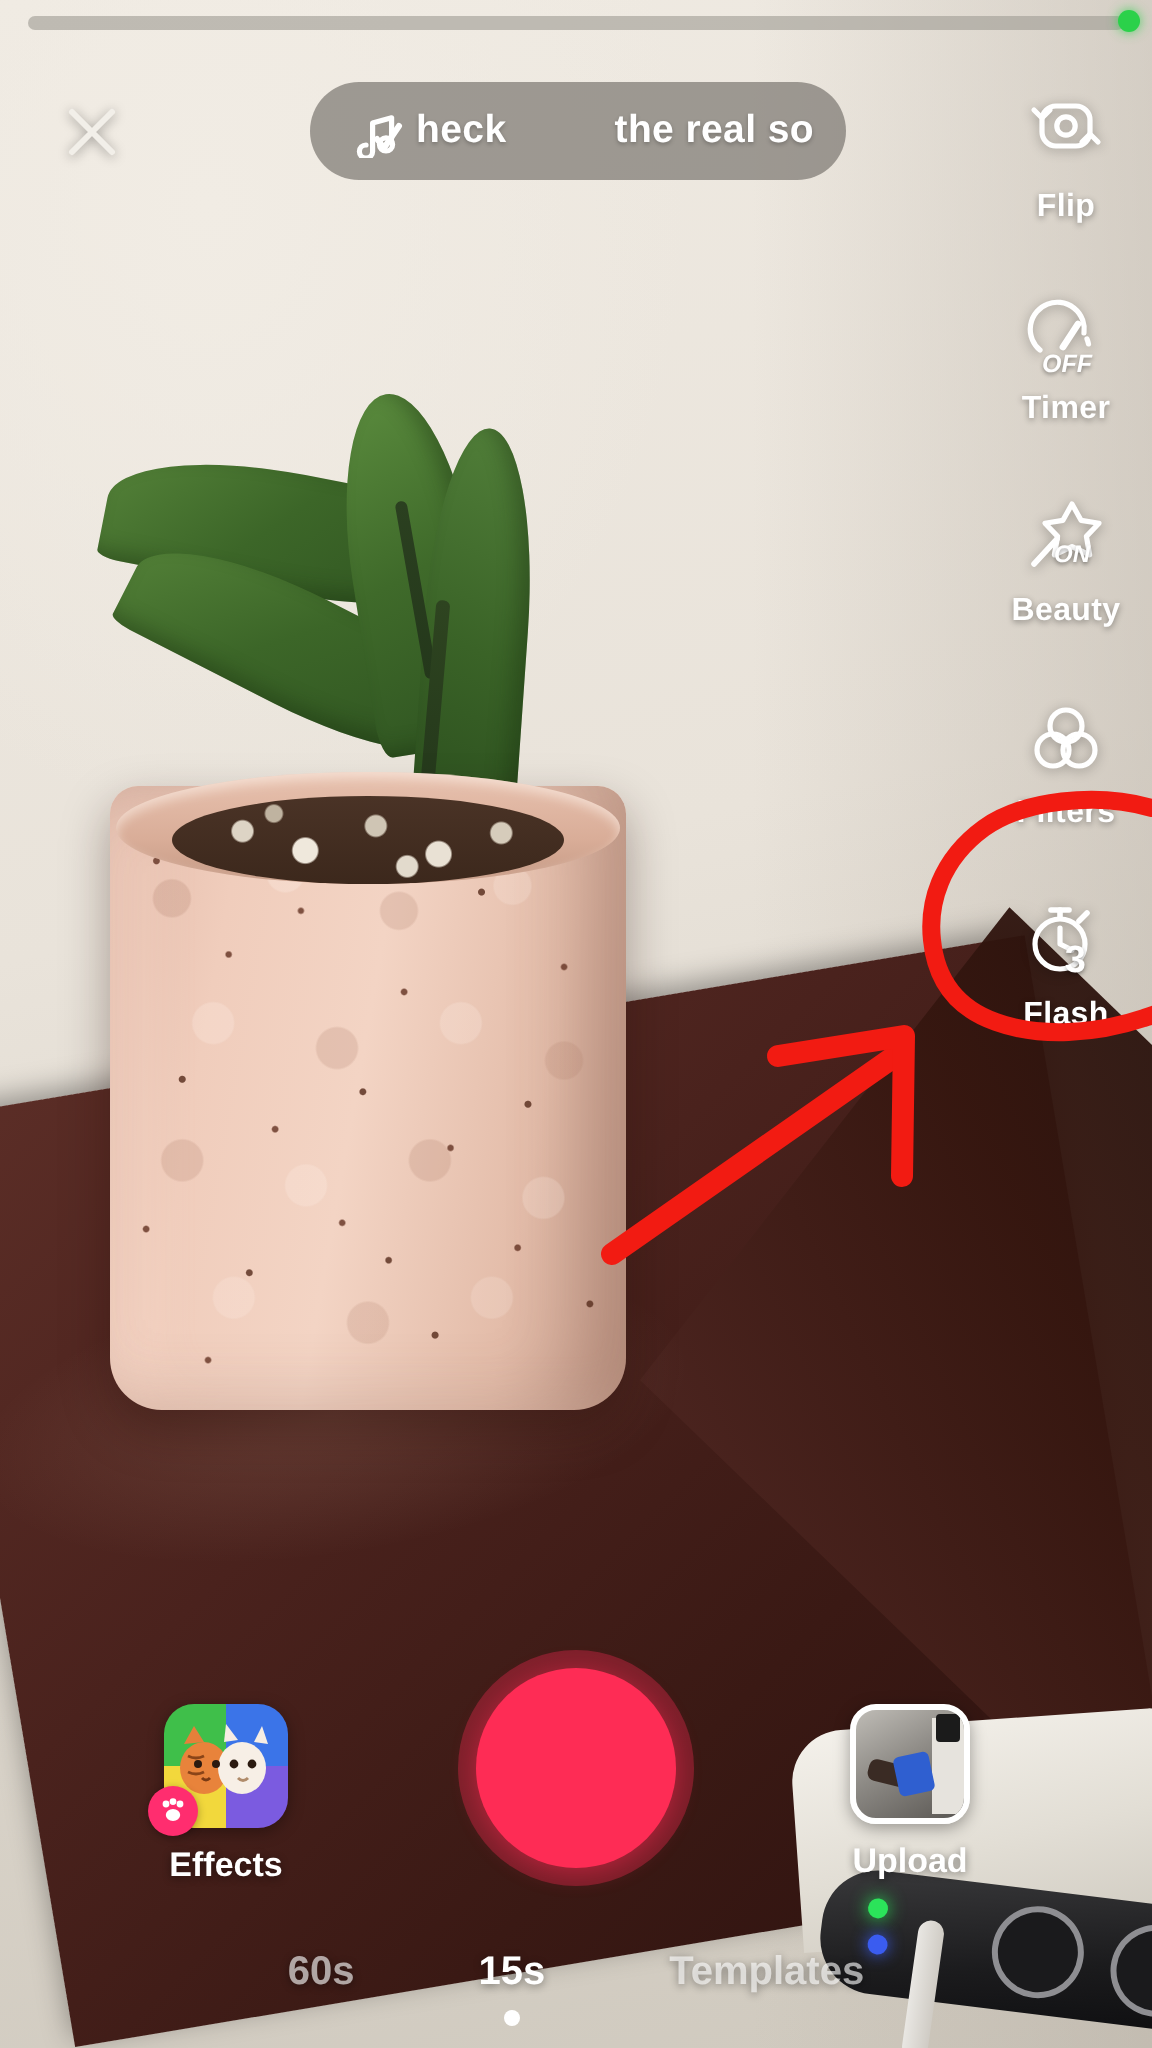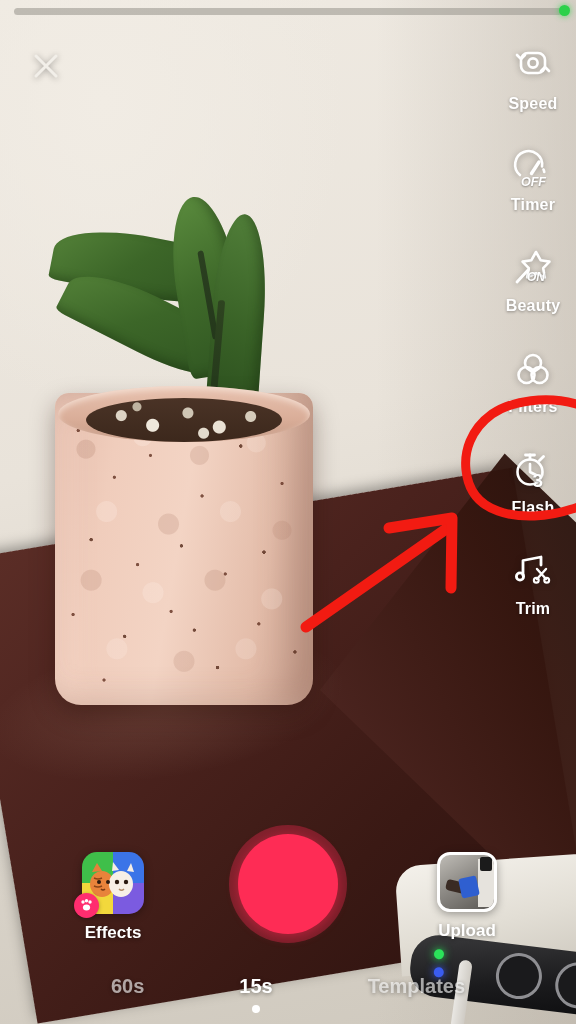--- a/index.html
+++ b/index.html
@@ -255,37 +255,37 @@
     position:absolute; inset:0; border-radius:50%;
     background:rgba(254,44,85,.33);
   }
   .record-core {
     position:absolute; left:9px; top:9px; width:100px; height:100px;
     border-radius:50%; background:#FE2C55;
     box-shadow:0 2px 12px rgba(254,44,85,.45);
   }
 
   .upload-btn {
-    position:absolute; left:432px; top:852px; width:70px;
+    position:absolute; left:420px; top:852px; width:70px;
     display:flex; flex-direction:column; align-items:center; cursor:pointer;
   }
   .upload-thumb {
     width:60px; height:60px; border-radius:13px; border:3px solid #fff;
     overflow:hidden; position:relative;
     background:linear-gradient(150deg,#BFBCB6 0%,#8E8B86 45%,#595652 100%);
     box-shadow:0 2px 8px rgba(0,0,0,.35);
   }
   .thumb-blue { position:absolute; left:20px; top:22px; width:18px; height:20px; background:#2F5FD0; border-radius:3px; transform:rotate(-12deg); }
   .thumb-dark { position:absolute; left:6px; top:26px; width:20px; height:11px; background:#3A2B24; border-radius:4px; transform:rotate(14deg); }
   .thumb-white{ position:absolute; left:38px; top:4px; width:18px; height:48px; background:#E6E3DD; }
   .thumb-blk  { position:absolute; right:2px; top:2px; width:12px; height:14px; background:#1B1B1B; border-radius:2px; }
 
   .mode-bar {
     position:absolute; left:0; top:964px; width:576px; height:44px;
-    display:flex; align-items:center; justify-content:center; gap:95px;
+    display:flex; align-items:center; justify-content:center; gap:62px;
   }
   .mode {
     color:rgba(255,255,255,.62); font-size:20px; font-weight:bold; cursor:pointer;
     text-shadow:0 1px 4px rgba(0,0,0,.4); position:relative;
   }
   .mode.active { color:#fff; }
   .mode-dot {
     position:absolute; left:50%; transform:translateX(-50%); bottom:-15px;
     width:8px; height:8px; border-radius:50%; background:#fff;
   }
@@ -330,33 +330,44 @@
 
   <div class="topbar"></div>
   <div class="status-dot"></div>
 
   <div class="close-btn">
     <svg width="30" height="30" viewBox="0 0 30 30">
       <path d="M5 5 L25 25 M25 5 L5 25" stroke="#F2EFE9" stroke-width="3" stroke-linecap="round" fill="none"></path>
     </svg>
   </div>
 
+  <div class="music-pill">
+    <span class="music-note">
+      <svg width="30" height="26" viewBox="0 0 30 26">
+        <path d="M7 19.5 a3.3 3.3 0 1 0 3.3 3.3 V8.5 l9.5-2.6 v10.2" fill="none" stroke="#fff" stroke-width="2.6" stroke-linecap="round" stroke-linejoin="round"></path>
+        <circle cx="17" cy="19.2" r="3.3" fill="none" stroke="#fff" stroke-width="2.6"></circle>
+        <path d="M12.5 16.5 L16 21 L23.5 10" fill="none" stroke="#fff" stroke-width="3" stroke-linecap="round" stroke-linejoin="round"></path>
+      </svg>
+    </span>
+    <span class="music-text first">heck</span>
+    <span class="music-text second">the real so</span>
+  </div>
 
   <div class="rail">
 
     <div class="tool">
       <span class="glyph">
         <svg width="40" height="38" viewBox="0 0 40 38">
           <path d="M8 13 a7 7 0 0 1 7-7 h10 a7 7 0 0 1 7 7 v6 a7 7 0 0 1-7 7 H15 a7 7 0 0 1-7-7 z" fill="none" stroke="#fff" stroke-width="2.6" stroke-linejoin="round"></path>
           <circle cx="20" cy="16" r="4.6" fill="none" stroke="#fff" stroke-width="2.6"></circle>
           <path d="M8 12 L4 8 M8 12 L12 8" fill="none" stroke="#fff" stroke-width="2.6" stroke-linecap="round" stroke-linejoin="round"></path>
           <path d="M32 20 L36 24 M32 20 L28 24" fill="none" stroke="#fff" stroke-width="2.6" stroke-linecap="round" stroke-linejoin="round"></path>
         </svg>
       </span>
-      <span class="label">Speed</span>
+      <span class="label">Flip</span>
     </div>
 
     <div class="tool">
       <span class="glyph">
         <svg width="42" height="40" viewBox="0 0 42 40">
           <path d="M8 28 A13.5 13.5 0 1 1 30 19.5" fill="none" stroke="#fff" stroke-width="2.6" stroke-linecap="round"></path>
           <path d="M31.5 22.5 a13.5 13.5 0 0 1 1 5.5" fill="none" stroke="#fff" stroke-width="2.6" stroke-linecap="round" stroke-dasharray="2.6 3.4"></path>
           <path d="M19.5 26.5 L27 15" fill="none" stroke="#fff" stroke-width="3.4" stroke-linecap="round"></path>
         </svg>
         <span class="badge-txt badge-off">OFF</span>
@@ -393,32 +404,20 @@
           <path d="M18 14 L18 22 L24 25" fill="none" stroke="#fff" stroke-width="2.6" stroke-linecap="round" stroke-linejoin="round"></path>
           <path d="M13.5 5 L22.5 5" stroke="#fff" stroke-width="2.8" stroke-linecap="round"></path>
           <path d="M18 5 L18 9" stroke="#fff" stroke-width="2.8" stroke-linecap="round"></path>
           <path d="M27.5 10.5 L31.5 6.5" stroke="#fff" stroke-width="2.8" stroke-linecap="round"></path>
         </svg>
         <span class="badge-txt badge-3">3</span>
       </span>
       <span class="label">Flash</span>
     </div>
 
-    <div class="tool">
-      <span class="glyph">
-        <svg width="42" height="40" viewBox="0 0 42 40">
-          <path d="M11 24.5 V9.5 L29 6 v8" fill="none" stroke="#fff" stroke-width="2.8" stroke-linecap="round" stroke-linejoin="round"></path>
-          <circle cx="8" cy="25.5" r="3.6" fill="none" stroke="#fff" stroke-width="2.8"></circle>
-          <path d="M25 18 L34 28 M34 18 L25 28" fill="none" stroke="#fff" stroke-width="2.4" stroke-linecap="round"></path>
-          <circle cx="24.3" cy="29.3" r="2.4" fill="none" stroke="#fff" stroke-width="2.2"></circle>
-          <circle cx="34.7" cy="29.3" r="2.4" fill="none" stroke="#fff" stroke-width="2.2"></circle>
-        </svg>
-      </span>
-      <span class="label">Trim</span>
-    </div>
 
   </div>
 
   <svg class="annot" width="576" height="1024" viewBox="0 0 576 1024">
 
     <path d="M576 404 C548 396 512 400 492 414 C470 430 464 452 466 470
              C468 490 478 504 498 511 C520 519 548 517 572 509
              C586 505 594 498 596 488" fill="none" stroke="#F21B12" stroke-width="9" stroke-linecap="round" stroke-linejoin="round"></path>
 
     <path d="M306 627 L449 527" fill="none" stroke="#F21B12" stroke-width="11" stroke-linecap="round"></path>

